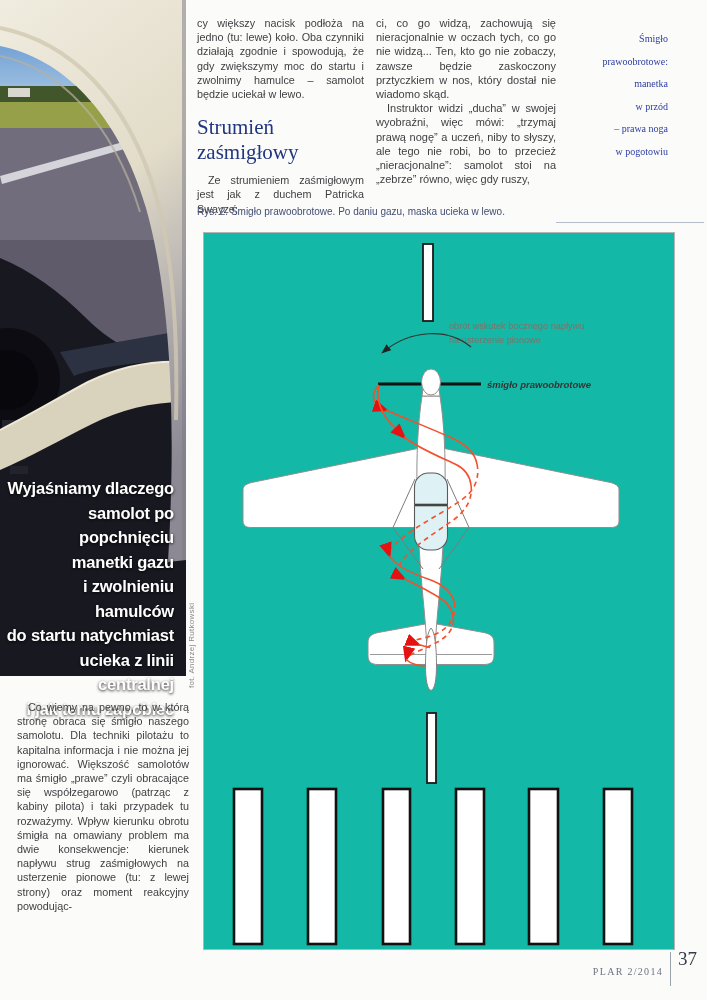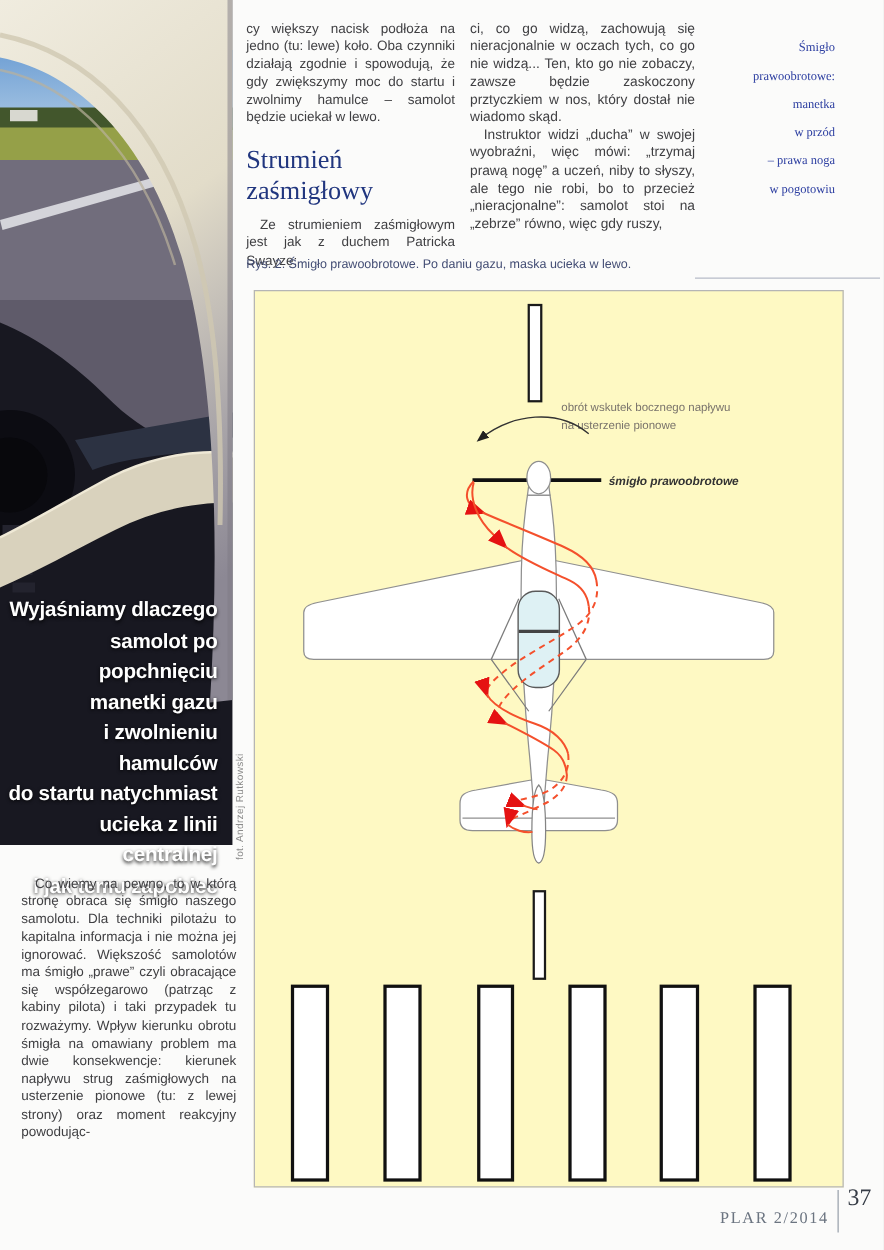--- a/index.html
+++ b/index.html
@@ -17,22 +17,22 @@
   .pullquote{font-family:"Liberation Serif",serif;font-size:10px;line-height:22.5px;
              color:#2b3da0;text-align:right;white-space:pre-line;}
   
   .overlay{color:#fff;font-weight:bold;font-size:16.5px;line-height:24.5px;
            letter-spacing:-0.2px;text-align:right;white-space:pre-line;
            text-shadow:0 1px 3px rgba(0,0,0,.85);}
   .credit{writing-mode:vertical-rl;transform:rotate(180deg);font-size:8px;color:#8b8b8b;
           letter-spacing:.3px;}
   .caption{font-size:10px;color:#434d74;}
   .rule{background:#b7bcc8;height:1px;}
-  .figurebox{border:1px solid #b5b5b5;background:#fef9c3;}
-  .journal{font-family:"Liberation Serif",serif;font-variant:small-caps;font-size:13px;
+  .figurebox{border:1px solid #b5b5b5;background:#14b8a6;}
+  .journal{font-family:"Liberation Serif",serif;font-variant:small-caps;font-size:10px;
            letter-spacing:1.3px;color:#6b7480;}
   .pagenum{font-family:Liberation Serif, serif;font-size:19px;color:#363c46;}
   .vsep{width:1px;background:#9aa2ac;}
 </style>
 </head>
 <body>
 
 <div class="page">
 
   <div class="abs" style="left:0;top:0;width:186px;height:856px;">

